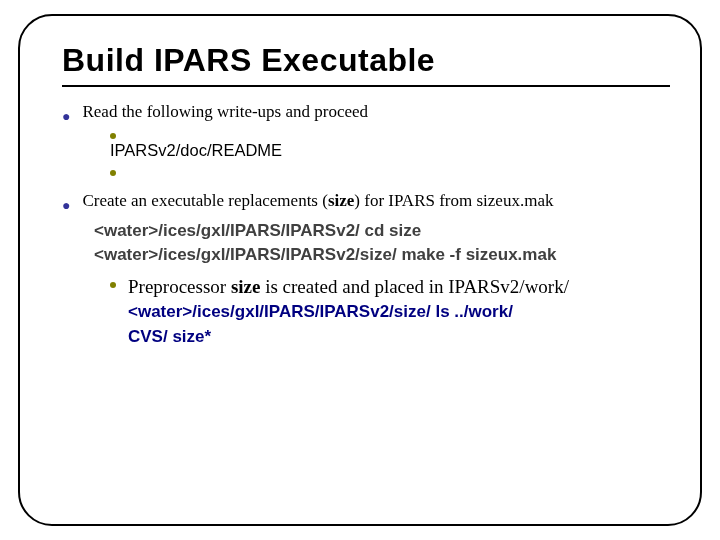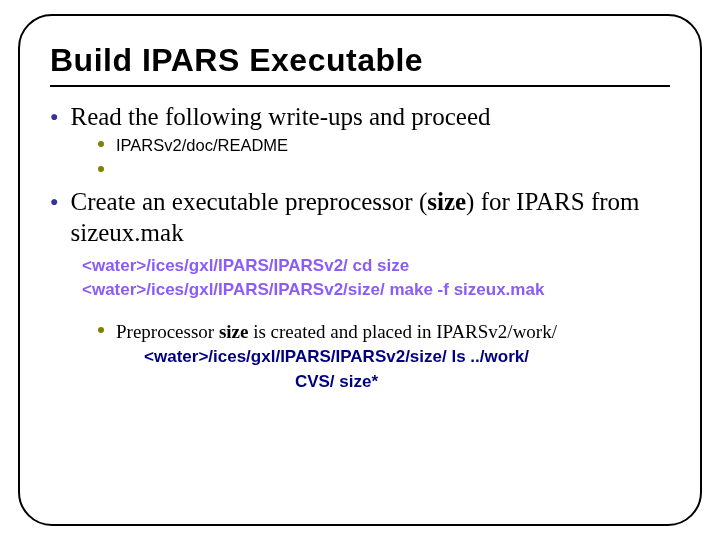--- a/index.html
+++ b/index.html
@@ -8,21 +8,21 @@
     background: #fff;
     font-family: "Times New Roman", Times, serif;
     color: #000;
     position: relative;
   }
   .frame {
     position: absolute;
     top: 14px; left: 18px; right: 18px; bottom: 14px;
     border: 2px solid #000;
     border-radius: 34px;
-    padding: 26px 30px 22px 30px;
+    padding: 26px 30px 22px 42px;
   }
   .title {
     font-family: Arial, Helvetica, sans-serif;
     font-weight: 900;
     font-size: 32px;
     letter-spacing: 0.5px;
     margin-bottom: 6px;
   }
   .hr {
     border: none;
@@ -31,59 +31,58 @@
   }
   .row { display: flex; align-items: flex-start; }
   .bullet-l1 {
     color: #333399;
     font-size: 14px;
     line-height: 1;
     margin-right: 12px;
     margin-top: 9px;
     flex: 0 0 auto;
   }
-  .txt-l1 { font-size: 25px; line-height: 1.25; }
-  .row-l2 { display: flex; align-items: flex-start; margin-left: 48px; margin-top: 2px; }
+  .txt-l1 { font-size: 17px; line-height: 1.25; }
+  .row-l2 { display: flex; align-items: flex-start; margin-left: 48px; margin-top: 2px; flex-direction: column; }
   .bullet-l2 {
     width: 6px; height: 6px; border-radius: 50%;
     background: #808000;
     margin-right: 12px;
     margin-top: 7px;
     flex: 0 0 auto;
   }
   .txt-l2 {
     font-family: Arial, Helvetica, sans-serif;
     font-size: 16.5px;
     line-height: 1.35;
   }
   .gap-md { height: 14px; }
   .code-block {
     margin-left: 32px;
     font-family: Arial, Helvetica, sans-serif;
     font-weight: 700;
     font-size: 17px;
-    color: #8b5cf6;
+    color: #404040;
     line-height: 1.4;
     margin-top: 6px;
     margin-bottom: 6px;
   }
-  .row-l2b { display: flex; align-items: flex-start; margin-left: 48px; margin-top: 18px; }
+  .row-l2b { display: flex; align-items: flex-start; margin-left: 48px; margin-top: 8px; }
   .txt-l2b {
     font-size: 19px;
     line-height: 1.28;
   }
   .bi { font-weight: 700; }
   .sub-code {
     font-family: Arial, Helvetica, sans-serif;
     font-weight: 700;
     font-size: 17px;
     color: #000080;
     line-height: 1.35;
     margin-top: 2px;
-    text-align: center;
   }
 </style>
 </head>
 <body>
 
 <div class="frame">
 
   <div class="title">Build IPARS Executable</div>
   <hr class="hr">
 
@@ -97,21 +96,21 @@
   </div>
   <div class="row-l2">
     <span class="bullet-l2"></span>
   </div>
 
   <div class="gap-md"></div>
 
   <div class="row">
     <span class="bullet-l1">●</span>
     <span class="txt-l1">
-      <span>Create an executable preprocessor (</span><span class="bi">size</span><span>) for IPARS from sizeux.mak</span>
+      <span>Create an executable replacements (</span><span class="bi">size</span><span>) for IPARS from sizeux.mak</span>
     </span>
   </div>
 
   <div class="code-block">
     <div>&lt;water&gt;/ices/gxl/IPARS/IPARSv2/   cd size</div>
     <div>&lt;water&gt;/ices/gxl/IPARS/IPARSv2/size/   make -f sizeux.mak</div>
   </div>
 
   <div class="row-l2b">
     <span class="bullet-l2"></span>

